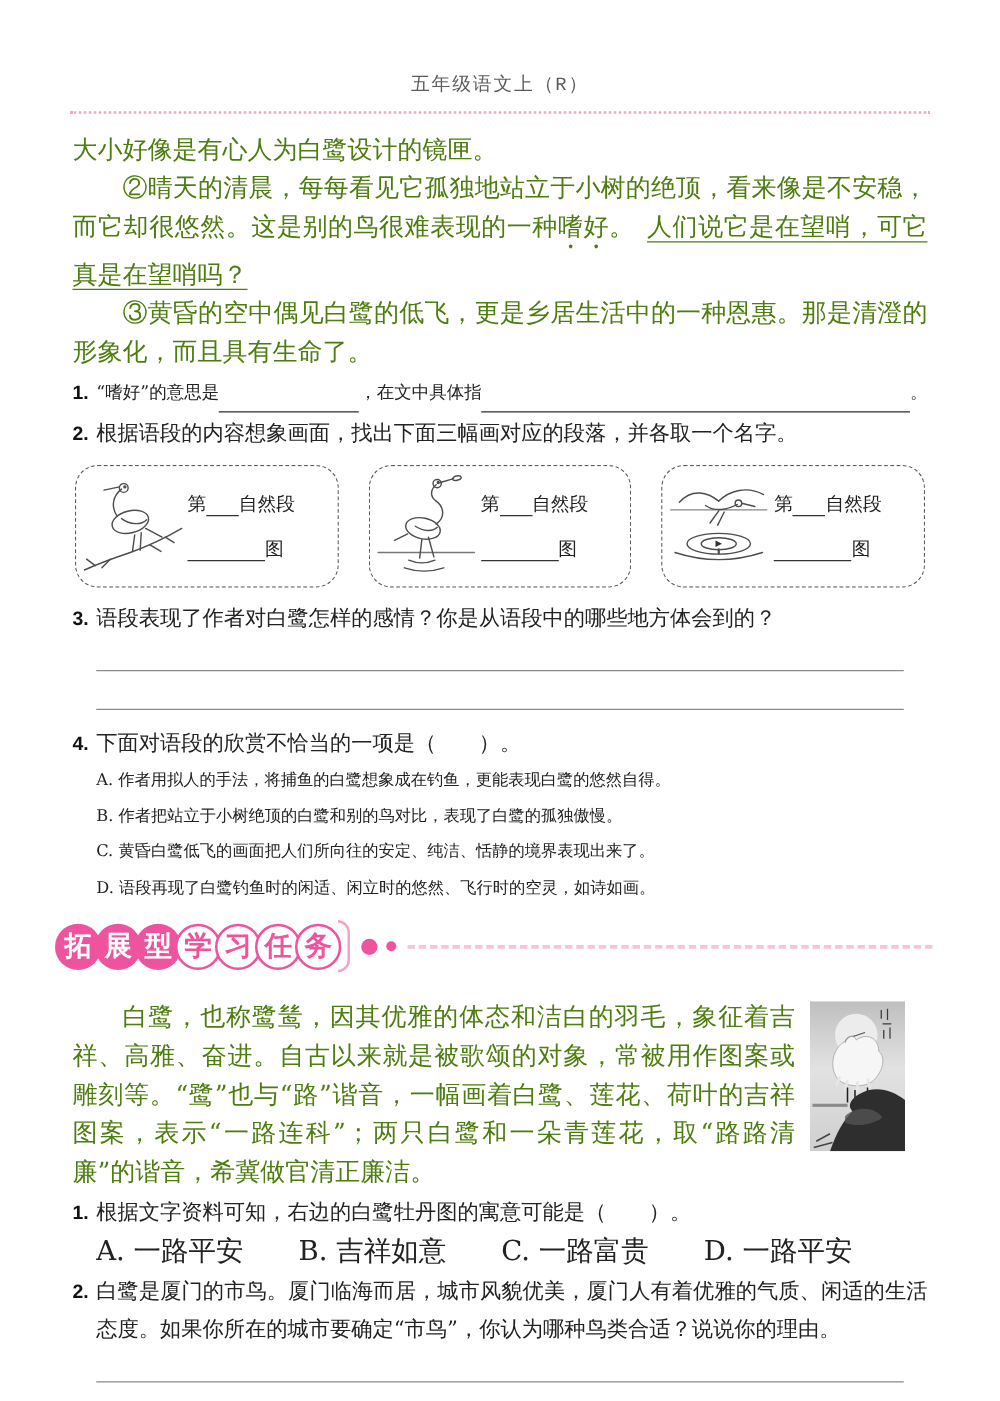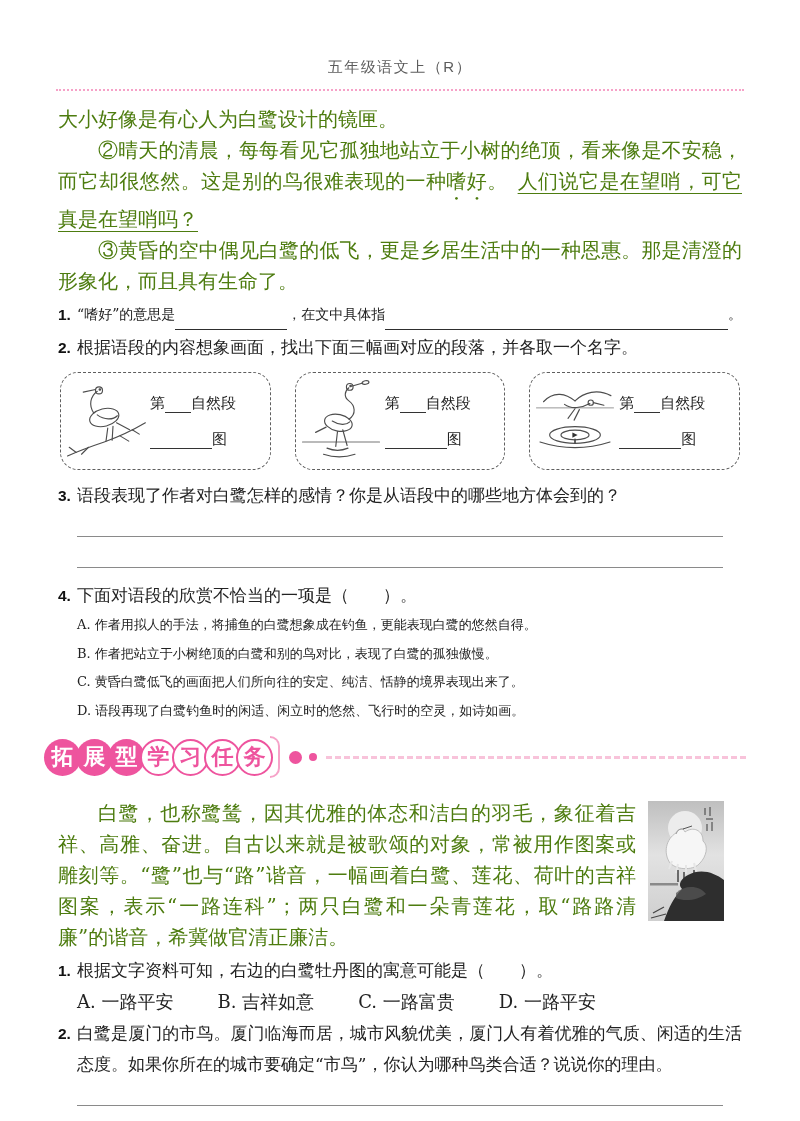--- a/index.html
+++ b/index.html
@@ -3,21 +3,21 @@
 <meta charset="utf-8">
 <style>
   * { box-sizing: border-box; }
   html,body { margin:0; padding:0; background:#fff; }
   .page {
     width:800px; height:1121px; background:#ffffff; position:relative;
     overflow:hidden; font-family:"DejaVu Serif","Liberation Serif",serif; color:#222;
   }
   
   .header-title {
-    padding-top:58px; text-align:center; font-family:Liberation Sans, sans-serif;
+    padding-top:58px; text-align:center; font-family:Liberation Mono, monospace;
     font-size:15px; color:#5c5c5c; letter-spacing:1.5px;
   }
   .dotted-rule { margin:12px 56px 0 56px; border-top:2px dotted #f6a2c8; height:0; }
 
   .content { padding:13px 58px 0 58px; }
   p.kai { margin:0; font-size:20px; line-height:31px; text-align:justify; color:#4d7c0f; }
   .indent { text-indent:2em; }
   .emph {
     -webkit-text-emphasis:filled dot; text-emphasis:filled dot;
     -webkit-text-emphasis-position:under right; text-emphasis-position:under right;
@@ -72,21 +72,21 @@
   .bdot.big { width:13px; height:13px; margin-left:9px; }
   .bdot.sm  { width:8px;  height:8px;  margin-left:7px; }
   .banner-dash { flex:1; border-top:3.5px dashed #f8c3da; margin-left:9px; height:0; }
 
   .sec-heading {
     font-family:"Liberation Sans",sans-serif; font-weight:bold; font-size:17px;
     color:#101010; margin:6px 0 5px 0;
   }
   .passage7 { overflow:hidden; }
   .painting { float:right; width:76px; height:120px; margin:3px 18px 2px 12px; }
-  .opts-row { display:flex; gap:44px; padding-left:19px; font-size:18px; line-height:29px; margin-top:1px; }
+  .opts-row { display:flex; gap:44px; padding-left:19px; font-size:22px; line-height:29px; margin-top:1px; }
   .opts-row span { white-space:nowrap; }
 
   .footer-mark { margin:13px 0 0 50px; width:86px; height:48px; }
 </style>
 </head>
 <body>
 
 <div class="page">
 
   <div class="header-title">五年级语文上（R）</div>

